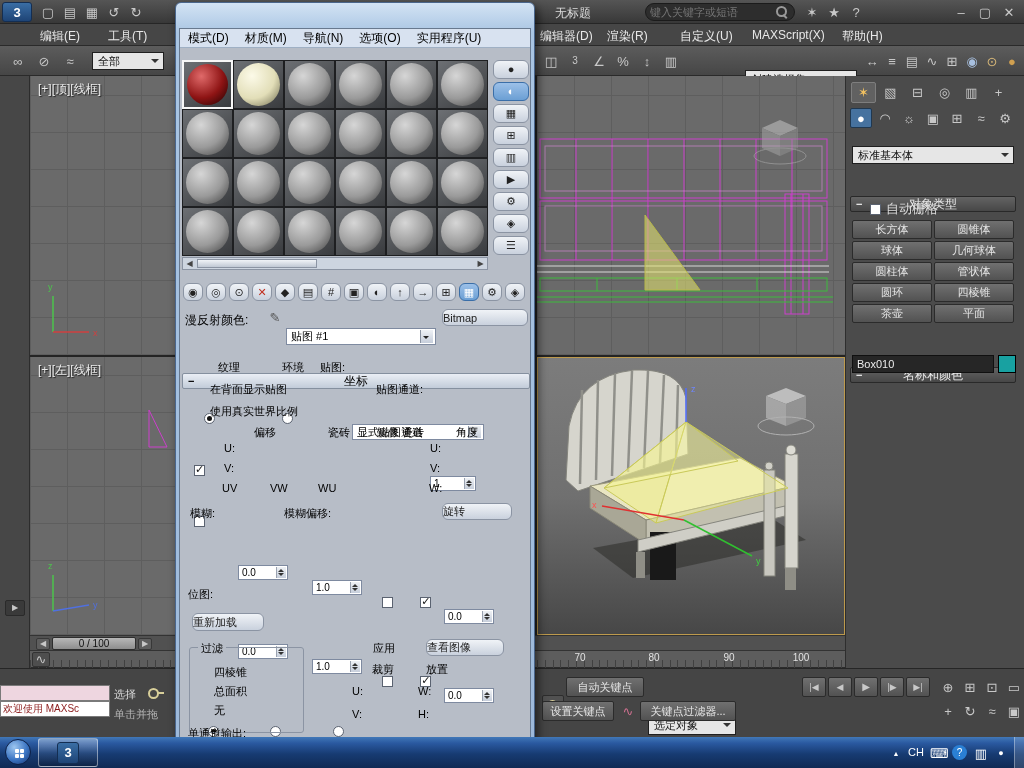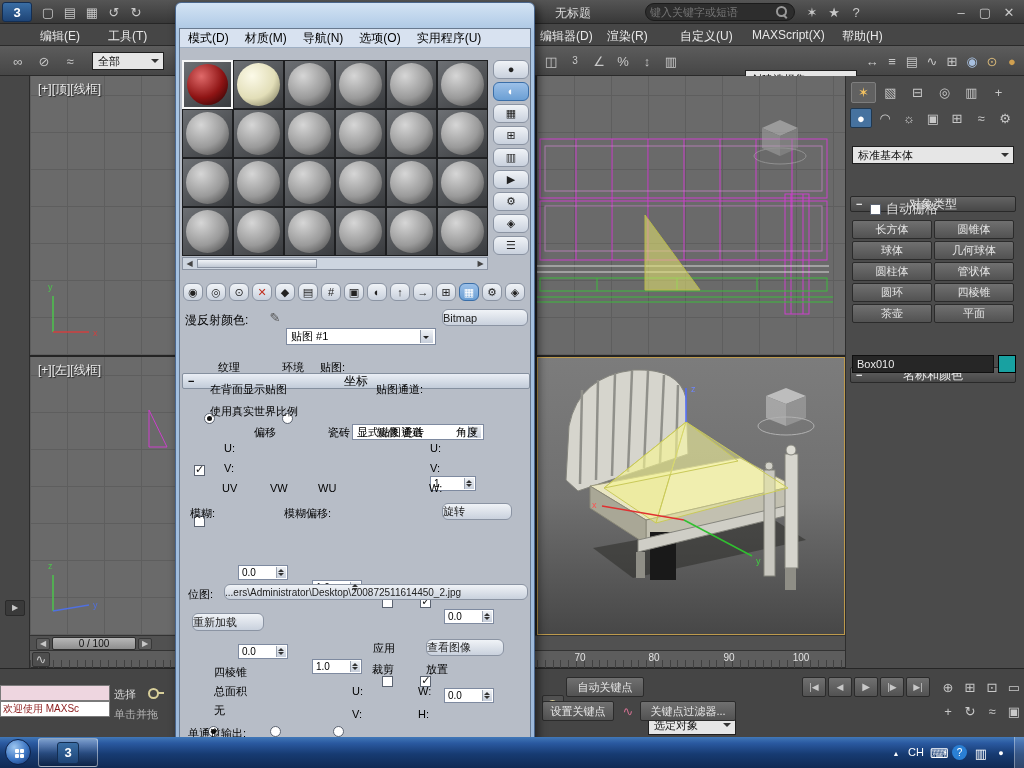--- a/index.html
+++ b/index.html
@@ -589,23 +589,20 @@
         <span>旋转</span>
       </div>
 
       
       
 
       
       
 
       <span class="abs lbl" style="left:8px;top:558px">位图:</span>
-      <div class="abs mbtn" style="left:44px;top:555px;width:304px;height:16px;font-size:10px;overflow:hidden">
-        <span style="white-space:nowrap">...ers\Administrator\Desktop\200872511614450_2.jpg</span>
-      </div>
 
       <div class="abs mbtn" style="left:12px;top:584px;width:72px;height:18px">
         <span>重新加载</span>
       </div>
 
       
       
       <span class="abs lbl" style="left:193px;top:612px">应用</span>
       <div class="abs mbtn" style="left:246px;top:610px;width:78px;height:17px">
         <span>查看图像</span>
@@ -617,20 +614,23 @@
       <span class="abs lbl" style="left:172px;top:656px">U:</span>
       
       <span class="abs lbl" style="left:238px;top:656px">W:</span>
       
       <span class="abs lbl" style="left:172px;top:679px">V:</span>
       
       <span class="abs lbl" style="left:238px;top:679px">H:</span>
       
 
       
+      <div class="abs grp" style="left:9px;top:618px;width:115px;height:86px">
+        <span class="gt">过滤</span>
+      </div>
       
       <span class="abs lbl" style="left:34px;top:636px">四棱锥</span>
       
       <span class="abs lbl" style="left:34px;top:655px">总面积</span>
       
       <span class="abs lbl" style="left:34px;top:674px">无</span>
 
       <span class="abs lbl" style="left:8px;top:697px">单通道输出:</span>
     </div>
   </div>

